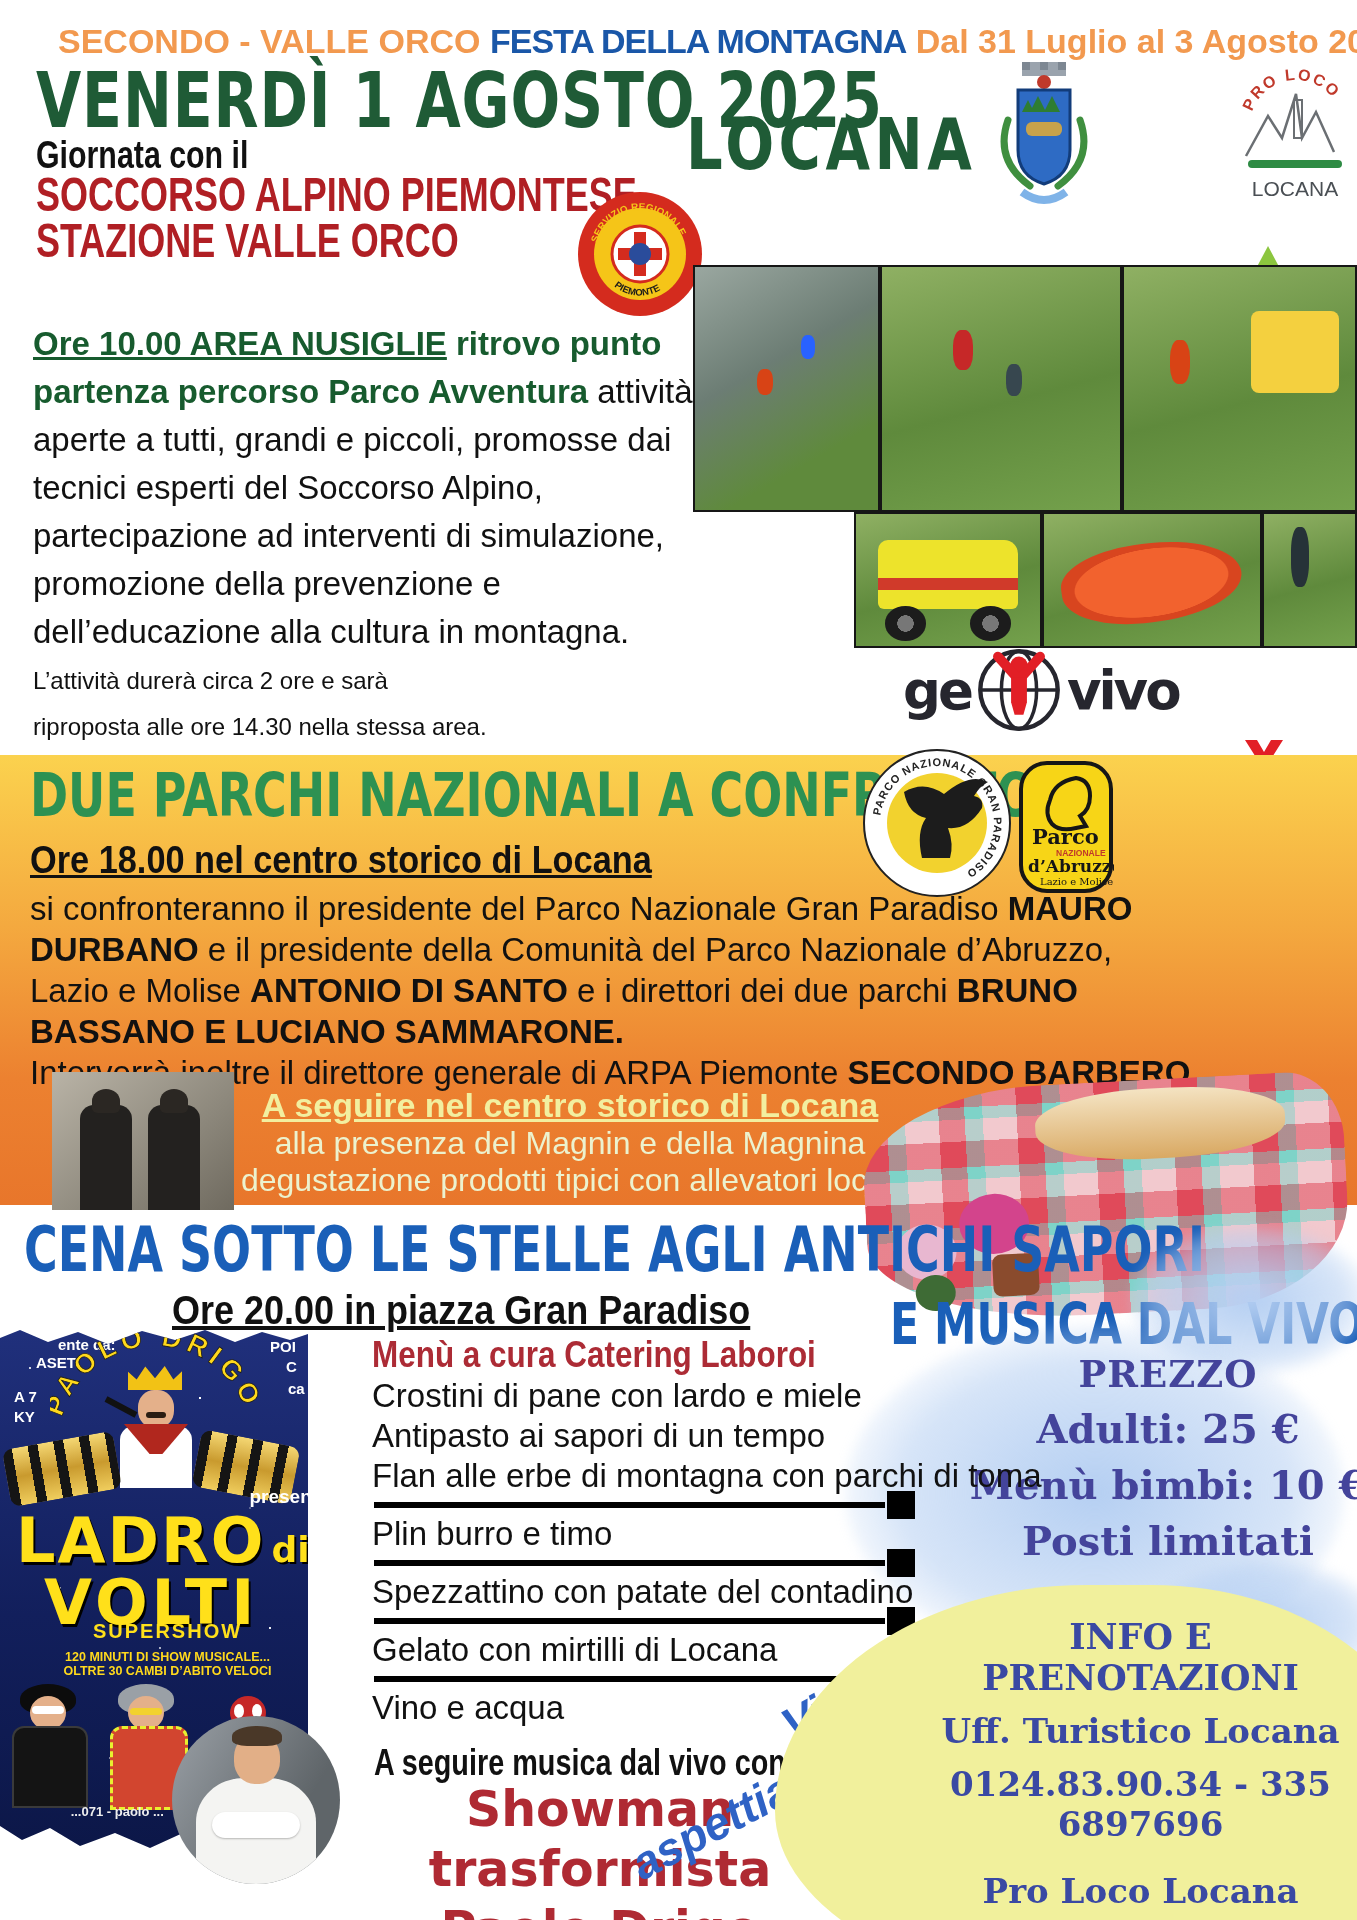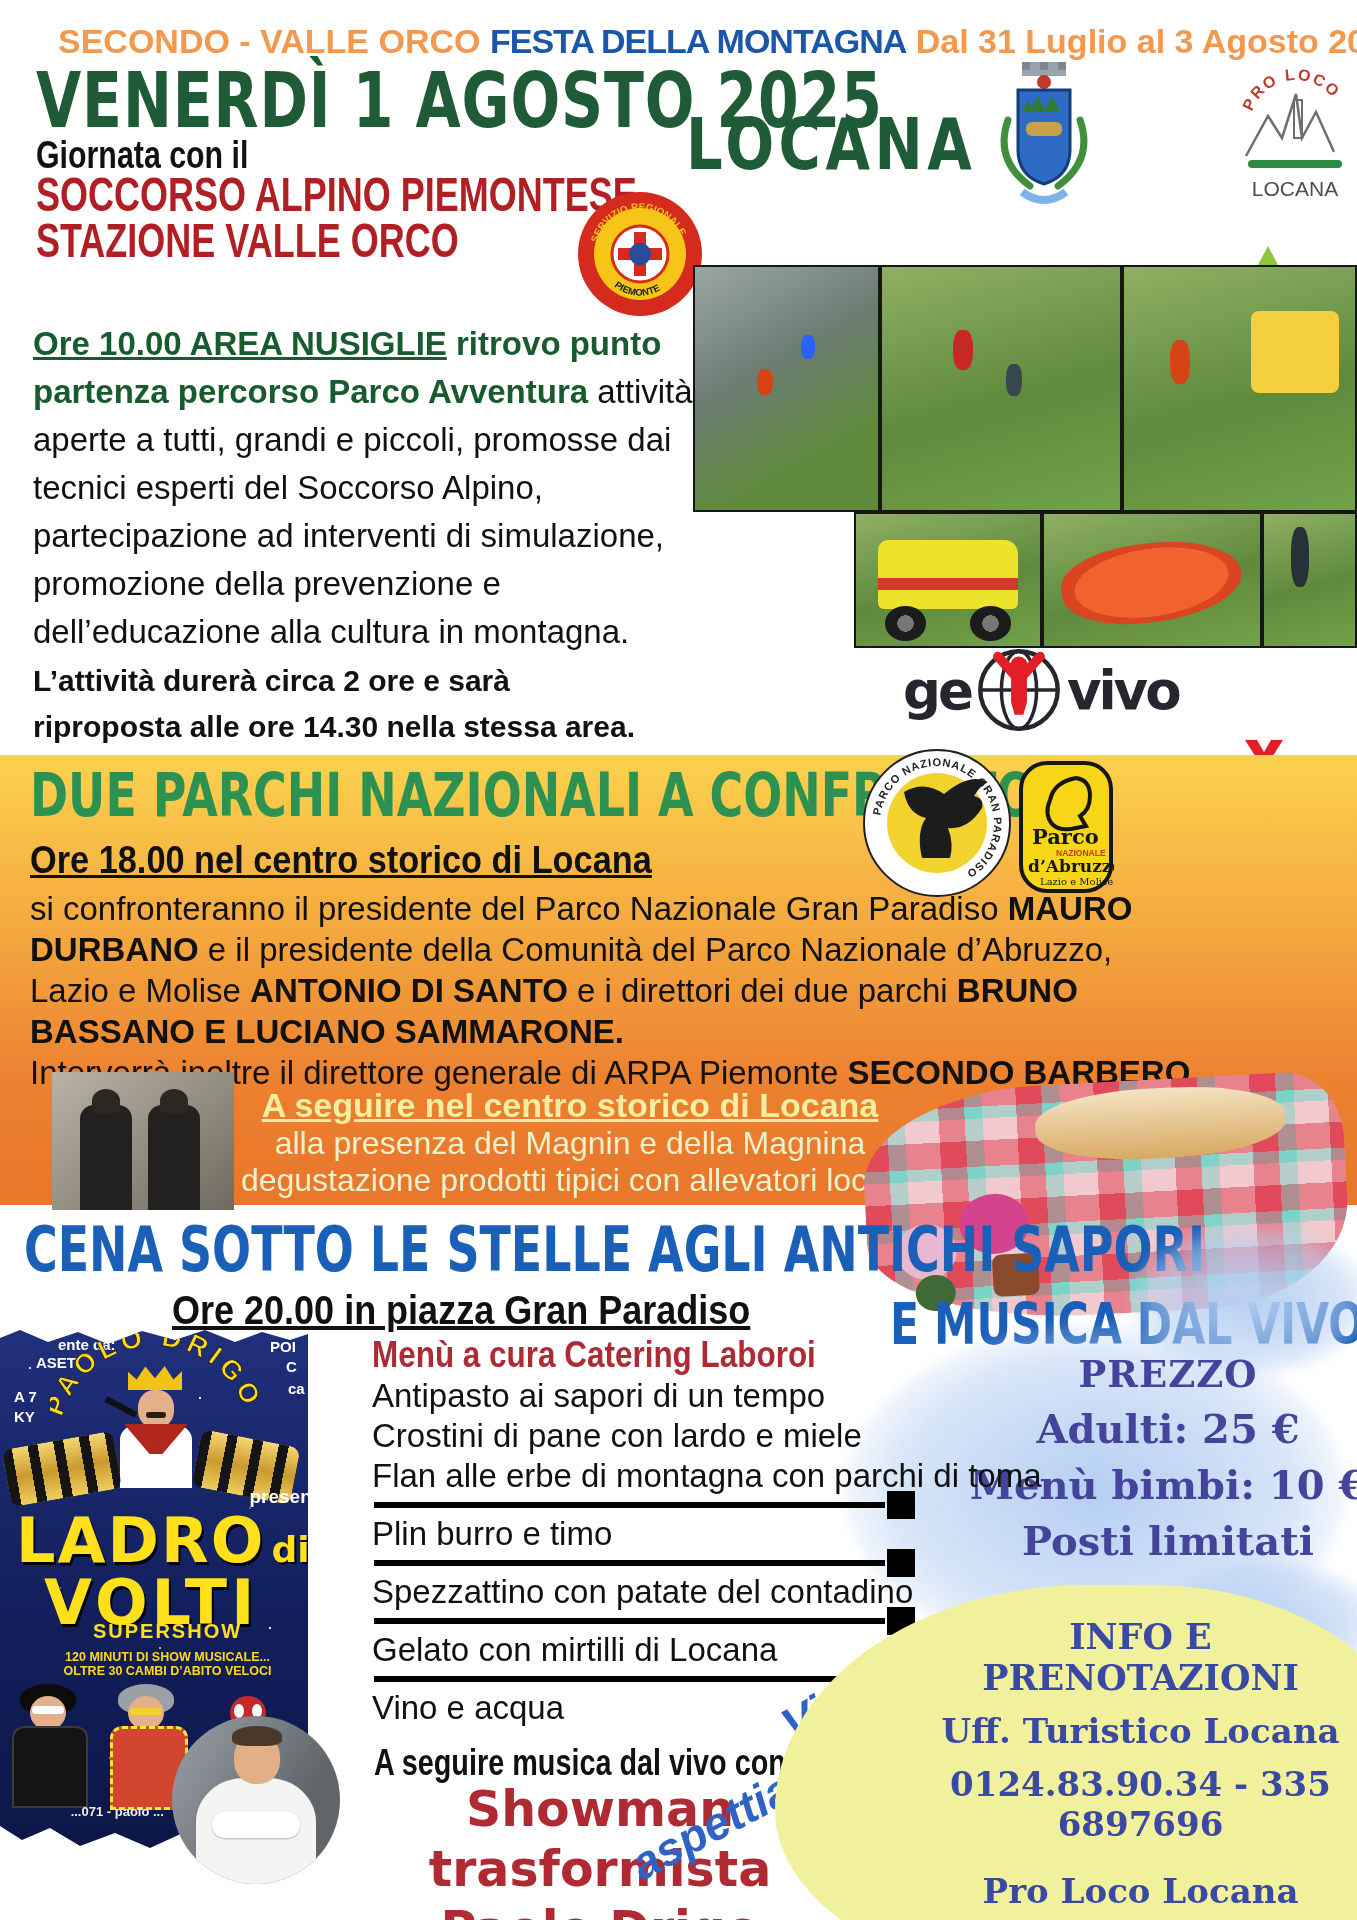--- a/index.html
+++ b/index.html
@@ -23,21 +23,21 @@
   .org1{left:36px;top:168px;font-size:45px;color:#B01F24;transform:scale(.8,1.05);}
   .org2{left:36px;top:214px;font-size:45px;color:#B01F24;transform:scale(.8,1.05);}
 
   .theme-label{left:852px;top:262px;width:380px;text-align:center;font-family:"DejaVu Serif",serif;font-weight:bold;font-size:29px;color:#1F5B36;}
   .theme-quote{left:742px;top:298px;width:400px;text-align:center;font-family:"DejaVu Serif",serif;font-weight:bold;font-size:28px;color:#1F5B36;line-height:33px;}
 
   
   .morning-par{left:33px;top:320px;width:672px;font-size:33px;line-height:48px;}
   .morning-par .green{color:#175B2E;font-weight:bold;}
   .morning-par .green.u{text-decoration:underline;}
-  .morning-note{left:33px;top:658px;width:680px;font-size:30px;font-weight:bold;line-height:46px;}
+  .morning-note{left:33px;top:658px;width:680px;font-size:24px;font-weight:normal;line-height:46px;}
 
   
   .photo{position:absolute;border:2px solid #161616;box-sizing:border-box;overflow:hidden;}
   .ph-grass{background:linear-gradient(165deg,#8FB063 0%,#5F8A3C 55%,#74A14C 100%);}
   .ph-rock{background:linear-gradient(150deg,#9AA7A0 0%,#6c7d74 40%,#5F8A3C 75%);}
   .figure-dot{position:absolute;border-radius:40%;}
   .jeep-body{position:absolute;left:12%;top:20%;width:76%;height:52%;border-radius:10px 14px 6px 6px;
     background:linear-gradient(#EDE32B 0 55%,#D03A2A 55% 72%,#EDE32B 72% 100%);}
   .wheel{position:absolute;bottom:4%;width:22%;height:26%;background:radial-gradient(circle,#777 0 30%,#1c1c1c 31%);border-radius:50%;}
   .stretcher{position:absolute;left:8%;top:22%;width:84%;height:60%;background:radial-gradient(ellipse at 50% 50%,#F2622E 0 60%,#D8451F 61% 100%);border-radius:45% 55% 50% 50%;transform:rotate(-8deg);}
@@ -316,22 +316,22 @@
 
 <div class="abs price-block">
   <div class="price-label">PREZZO</div>
   <div class="price-line">Adulti: 25 €</div>
   <div class="price-line">Menù bimbi: 10 €</div>
   <div class="price-line">Posti limitati</div>
 </div>
 
 <div class="abs menu-label">Menù a cura Catering Laboroi</div>
 <div class="abs menu-list">
+    <div class="menu-item">Crostini di pane con lardo e miele</div>
     <div class="menu-item">Antipasto ai sapori di un tempo</div>
-    <div class="menu-item">Crostini di pane con lardo e miele</div>
     <div class="menu-item">Flan alle erbe di montagna con parchi di toma</div>
     <div class="menu-sep"></div>
     <div class="menu-item">Plin burro e timo</div>
     <div class="menu-sep"></div>
     <div class="menu-item">Spezzattino con patate del contadino</div>
     <div class="menu-sep"></div>
     <div class="menu-item">Gelato con mirtilli di Locana</div>
     <div class="menu-sep"></div>
     <div class="menu-item">Vino e acqua</div>
   </div>

